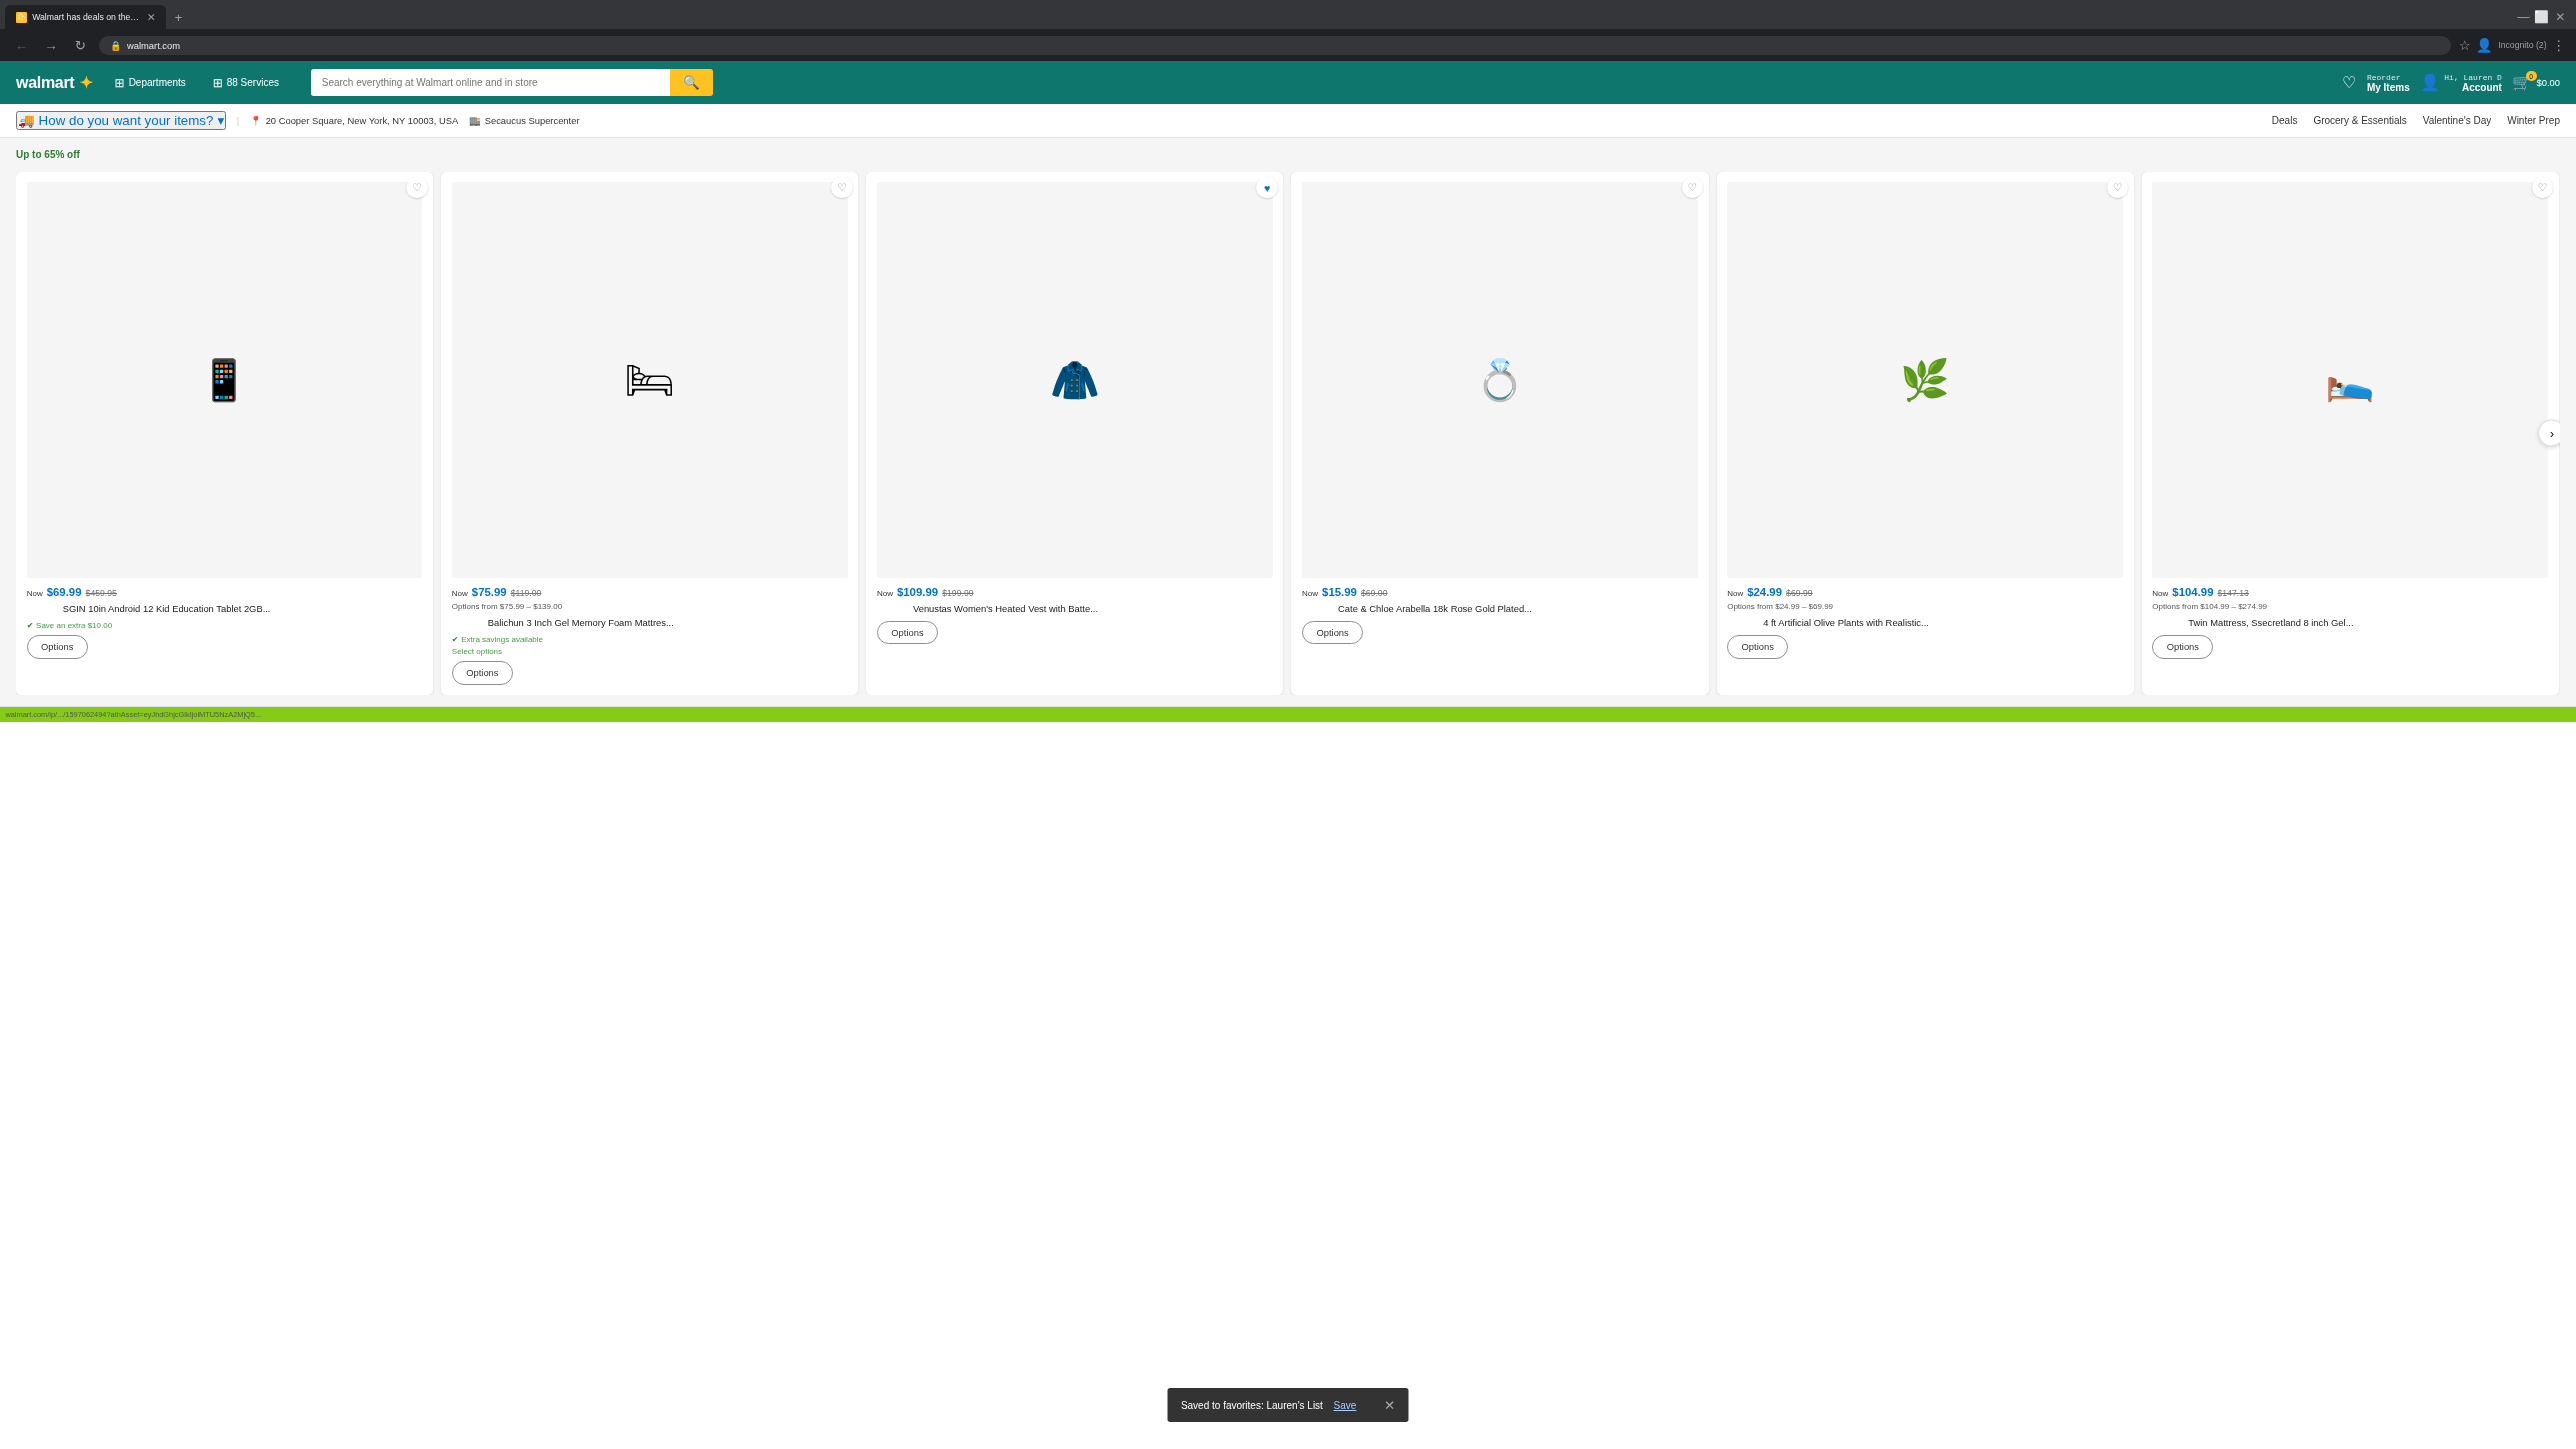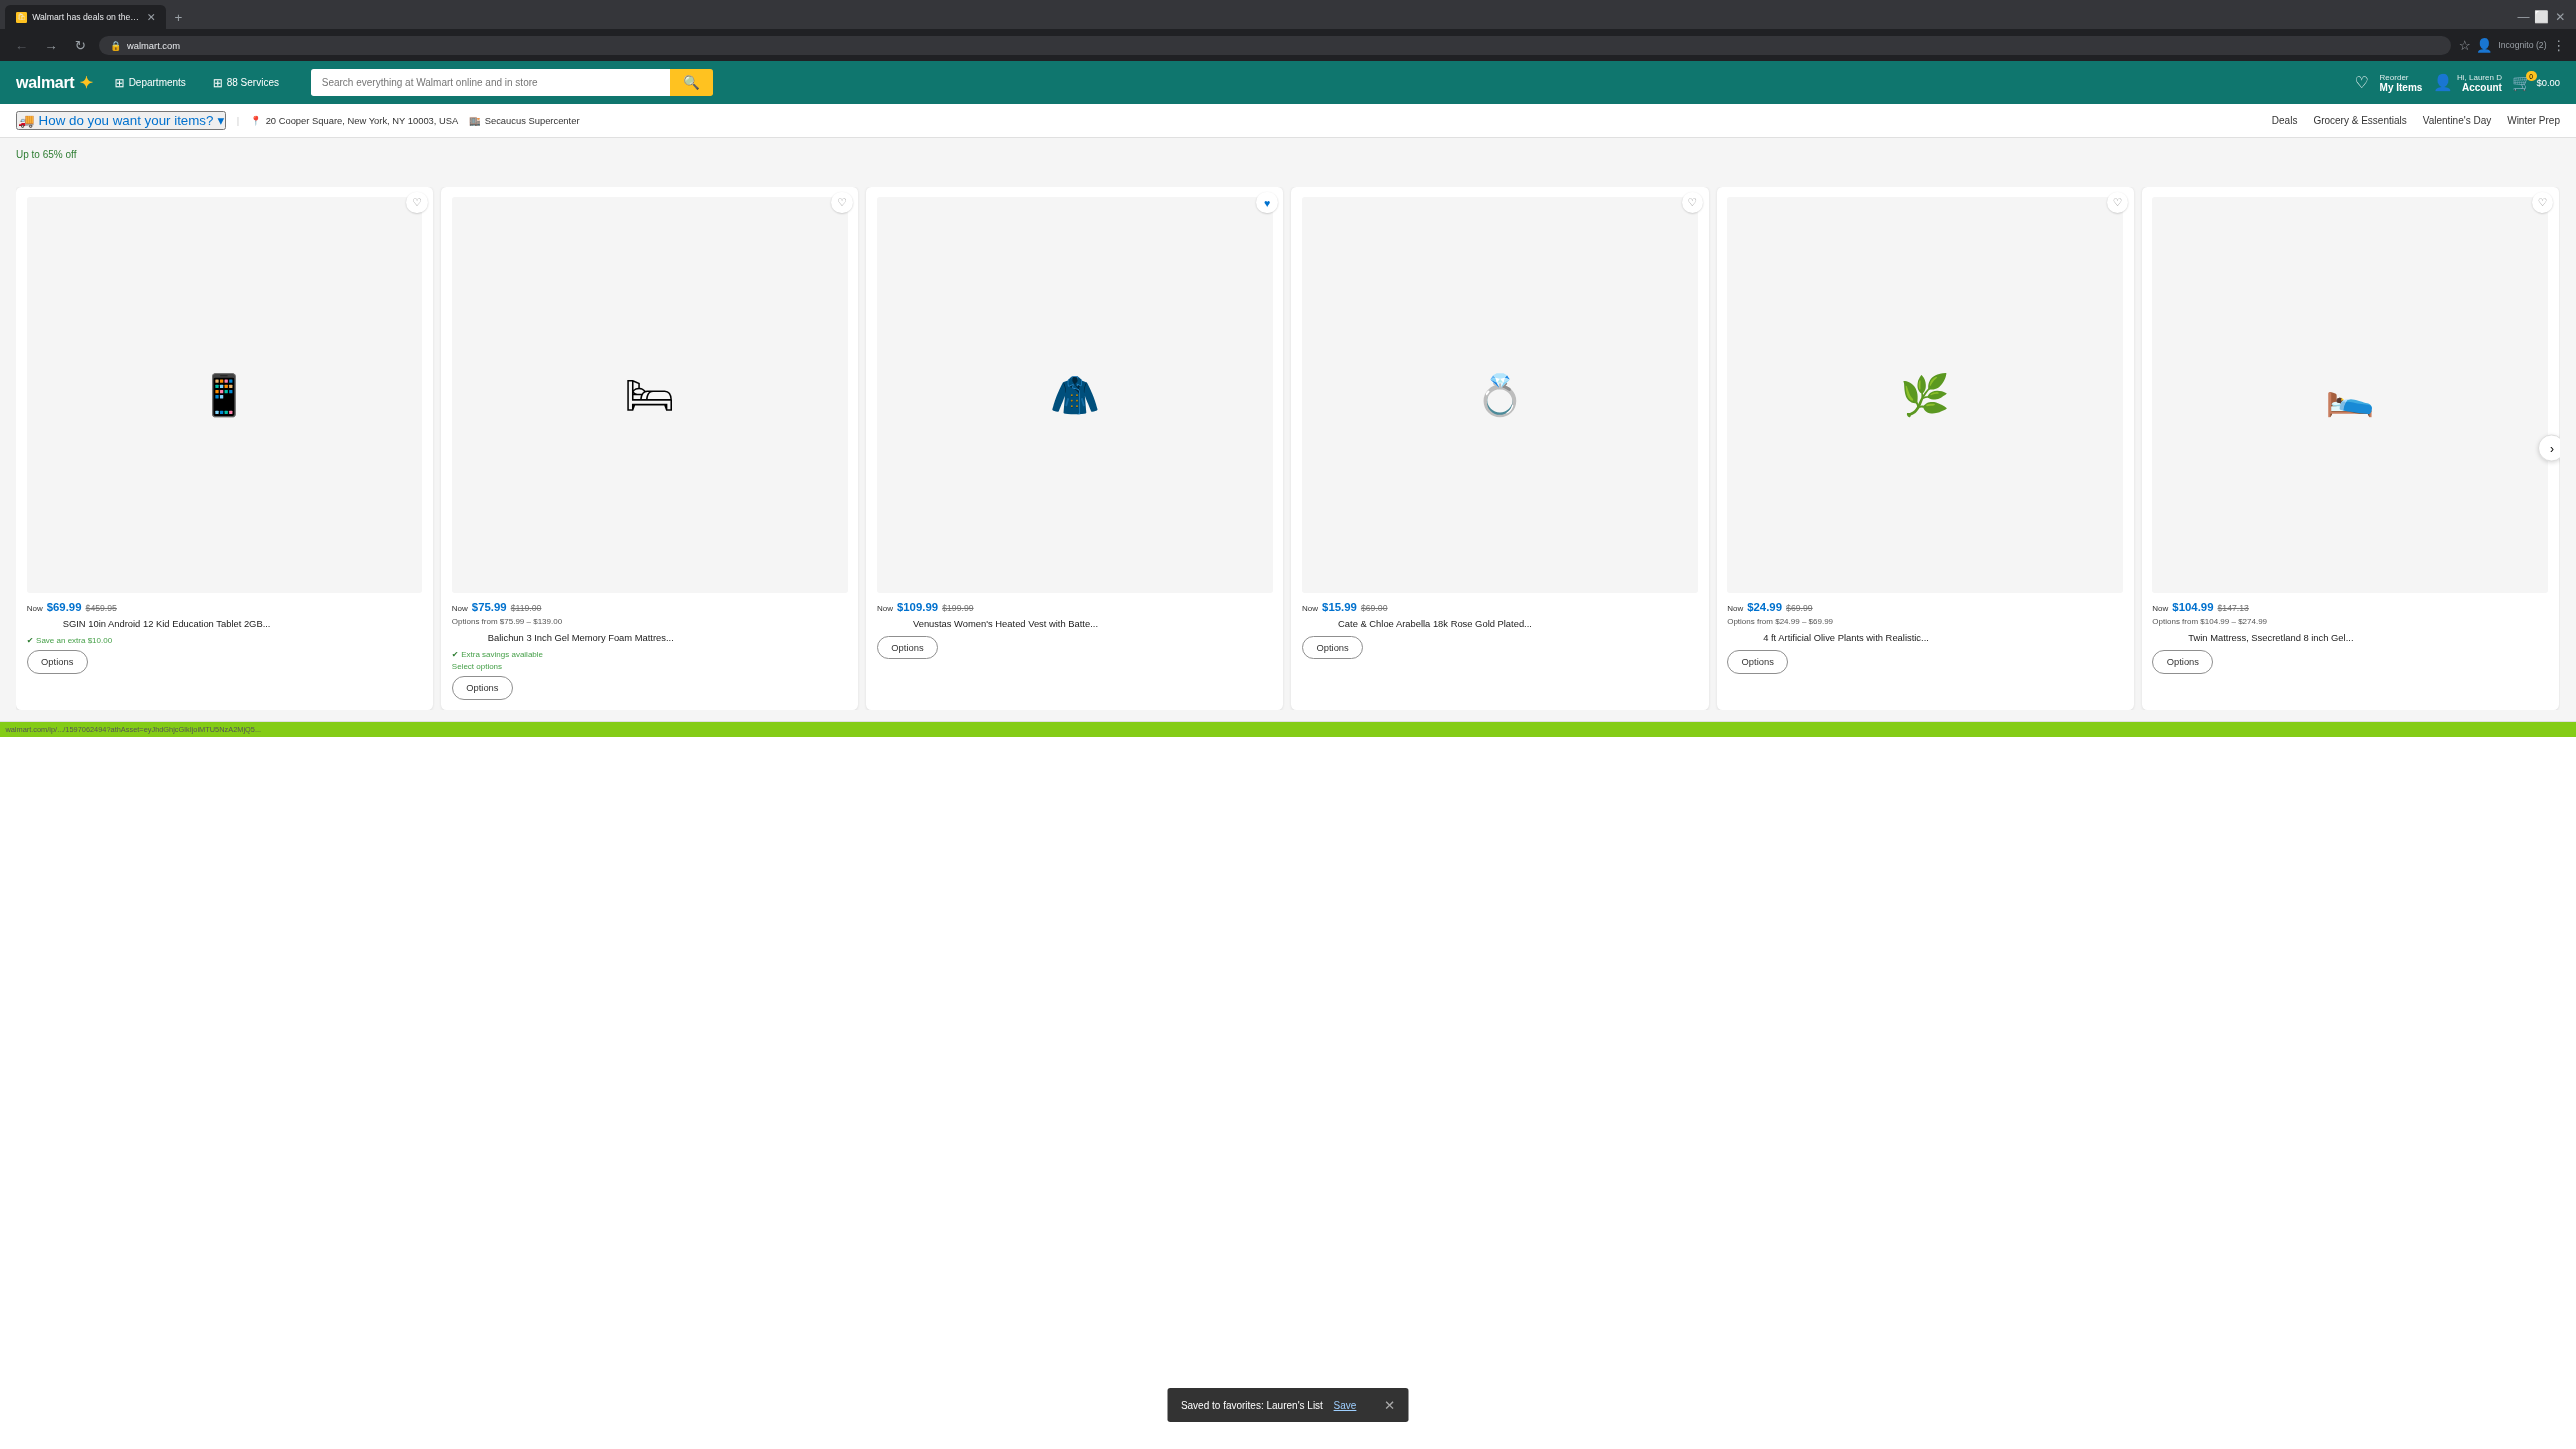--- a/index.html
+++ b/index.html
@@ -29,35 +29,35 @@
     .walmart-nav { display: flex; align-items: center; gap: 16px; padding: 8px 16px; }
     .walmart-logo { display: flex; align-items: center; gap: 5.4px; color: white; font-size: 19px; font-weight: bold; text-decoration: none; }
     .walmart-logo .spark { color: #ffc220; font-size: 21.5px; }
     .nav-btn { background: none; border: none; color: white; font-size: 10px; cursor: pointer; display: flex; align-items: center; gap: 4px; padding: 4px 5.4px; border-radius: 2.7px; }
     .search-bar { flex: 1; display: flex; max-width: 402px; margin: 0 10.7px; justify-content: flex-end; }
     .search-bar input { flex: 1; padding: 8px 10.7px; border: none; border-radius: 2.7px 0 0 2.7px; font-size: 10px; outline: none; }
     .search-btn { background: #ffc220; border: none; padding: 0 13.4px; border-radius: 0 2.7px 2.7px 0; cursor: pointer; font-size: 13.4px; color: #0071ce; }
     .header-actions { display: flex; align-items: center; gap: 10.7px; margin-left: auto; }
     .header-action { display: flex; align-items: center; gap: 4px; color: white; cursor: pointer; font-size: 9.4px; }
     .header-action .icon { font-size: 14.8px; }
-    .header-action .label-small { font-size: 8px; color: rgba(255,255,255,0.85); }
+    .header-action .label-small { font-size: 8px; color: rgba(255,255,255,0.85); font-family: Liberation Mono, monospace; }
     .header-action .label-main { font-size: 10px; font-weight: 600; text-align: right; }
 
     
     .walmart-subnav { background: white; border-bottom: 0.7px solid #e0e0e0; padding: 6.7px 16px; display: flex; align-items: center; gap: 10.7px; font-size: 9.4px; }
     .delivery-btn { display: flex; align-items: center; gap: 4px; cursor: pointer; color: #0071ce; font-weight: 500; }
     .location-info { display: flex; align-items: center; gap: 4px; color: #333; }
     .store-info { display: flex; align-items: center; gap: 4px; color: #333; }
     .subnav-divider { color: #ccc; }
     .subnav-links { margin-left: auto; display: flex; gap: 16px; }
     .subnav-link { color: #333; text-decoration: none; font-size: 10px; cursor: pointer; }
 
     
     .main-content { padding: 10.7px 16px; background: #f5f5f5; min-height: 402px; }
-    .section-header { font-size: 9.4px; color: #46a049; margin-bottom: 27px; font-weight: 400; }
+    .section-header { font-size: 9.4px; color: #46a049; margin-bottom: 12px; font-weight: 700; }
 
     
     .product-grid { display: flex; gap: 8px; overflow: hidden; position: relative; }
     .product-card { background: white; border-radius: 5.4px; padding: 10.7px; flex: 0 0 calc(16.66% - 6.7px); min-width: 0; position: relative; box-shadow: 0 0.7px 2.7px rgba(0,0,0,0.1); }
     .product-card:first-child { flex: 0 0 calc(16.66% - 6.7px); }
     .product-img-wrap { position: relative; width: 100%; padding-bottom: 100%; background: #f5f5f5; border-radius: 2.7px; margin-bottom: 8px; overflow: hidden; }
     .product-img { position: absolute; inset: 0; display: flex; align-items: center; justify-content: center; }
     .heart-btn { position: absolute; top: 5.4px; right: 5.4px; background: white; border: none; border-radius: 50%; width: 21.5px; height: 21.5px; display: flex; align-items: center; justify-content: center; cursor: pointer; box-shadow: 0 0.7px 2px rgba(0,0,0,0.2); font-size: 10.7px; z-index: 2; }
     .heart-btn.filled { color: #0071ce; }
     .heart-btn.outline { color: #8f8f8f; }

